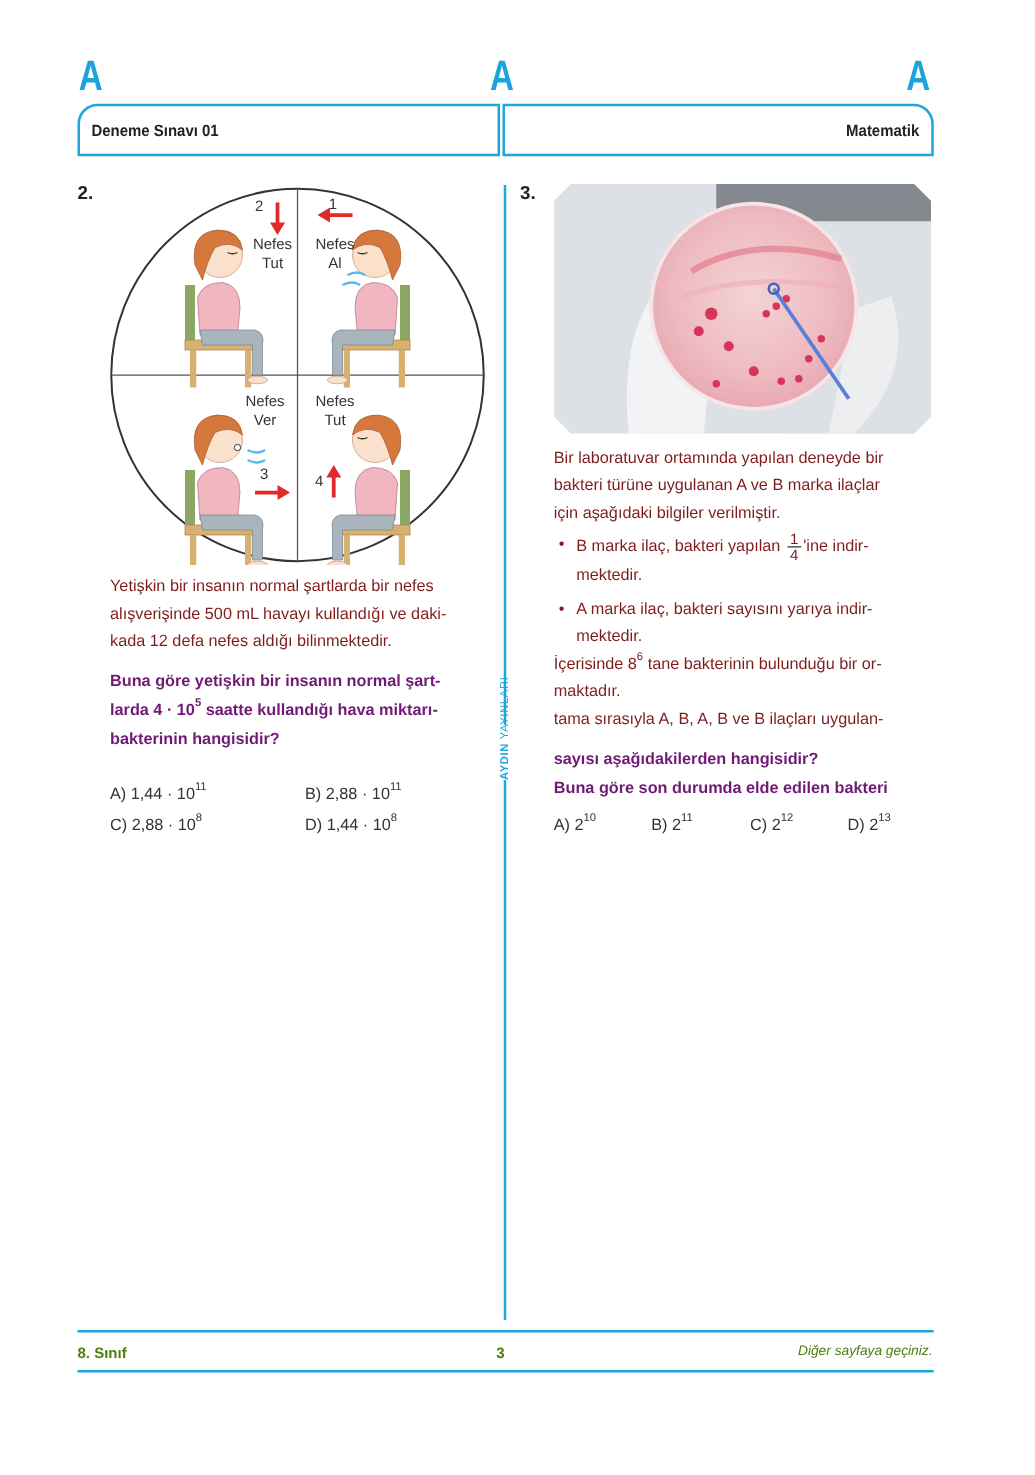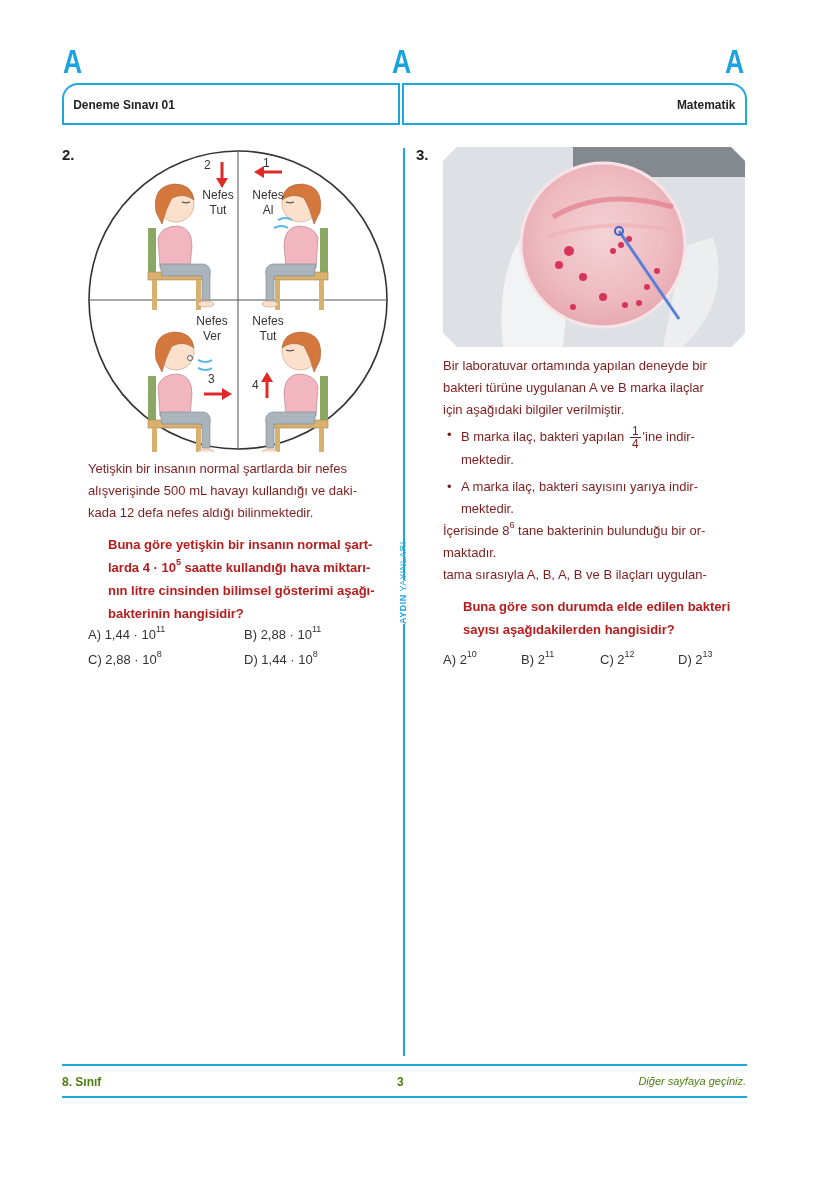--- a/index.html
+++ b/index.html
@@ -16,21 +16,21 @@
   .hdrtext { font-weight:bold; font-size:13px; color:#222; padding:0 10px; transform:scaleX(0.92); }
   .hdrbox.left .hdrtext { transform-origin:left center; }
   .hdrbox.right .hdrtext { transform-origin:right center; }
   .divider { position:absolute; left:403px; top:148px; width:2px; height:908px; background:#1ea6de; }
   .publisher { position:absolute; left:384px; top:602px; width:40px; height:14px;
                transform:rotate(-90deg); transform-origin:center; white-space:nowrap;
                font-size:9px; color:#1ea6de; background:#fff; text-align:center; letter-spacing:0.5px; }
   .publisher b { font-weight:bold; }
   .qnum { position:absolute; font-weight:bold; font-size:15px; color:#222; }
   .body { position:absolute; font-size:13px; line-height:22px; color:#7f1d1d; text-align:justify; }
-  .bold { font-weight:bold; color:#b91c1c;margin-left:20px; }
+  .bold { font-weight:bold; color:#701a75; }
   sup { font-size:9px; vertical-align:7px; line-height:0; }
   .opt { position:absolute; font-size:13px; color:#333; }
   .bullet { position:relative; padding-left:18px; }
   .bullet:before { content:"•"; position:absolute; left:4px; top:0; }
   .frac { display:inline-flex; flex-direction:column; align-items:center; vertical-align:middle;
           font-size:12px; line-height:12px; margin:0 2px; }
   .frac .num { border-bottom:1px solid #333; padding:0 2px; }
   .footline { position:absolute; left:62px; width:685px; height:2px; background:#1ea6de; }
   .foottext { position:absolute; font-size:12px; top:1075px; color:#4d7c0f; }
   .photo { position:absolute; left:443px; top:147px; width:302px; height:200px;
@@ -155,21 +155,20 @@
 
 <div class="body" style="left:88px; top:458px; width:302px;">
   <div>Yetişkin bir insanın normal şartlarda bir nefes</div>
   <div>alışverişinde 500 mL havayı kullandığı ve daki-</div>
   <div>kada 12 defa nefes aldığı bilinmektedir.</div>
 </div>
 
 <div class="body bold" style="left:88px; top:533px; width:302px; line-height:23px;">
   <div>Buna göre yetişkin bir insanın normal şart-</div>
   <div><span>larda 4 · 10</span><sup>5</sup><span> saatte kullandığı hava miktarı-</span></div>
-  <div>nın litre cinsinden bilimsel gösterimi aşağı-</div>
   <div>bakterinin hangisidir?</div>
 </div>
 
 <div class="opt" style="left:88px; top:627px;"><span>A)</span> <span>1,44 · 10</span><sup>11</sup></div>
 <div class="opt" style="left:244px; top:627px;"><span>B)</span> <span>2,88 · 10</span><sup>11</sup></div>
 <div class="opt" style="left:88px; top:652px;"><span>C)</span> <span>2,88 · 10</span><sup>8</sup></div>
 <div class="opt" style="left:244px; top:652px;"><span>D)</span> <span>1,44 · 10</span><sup>8</sup></div>
 
 <div class="qnum" style="left:416px; top:146px;">3.</div>
 
@@ -228,22 +227,22 @@
   </div>
 </div>
 
 <div class="body" style="left:443px; top:520px; width:302px;">
   <div><span>İçerisinde 8</span><sup>6</sup><span> tane bakterinin bulunduğu bir or-</span></div>
   <div>maktadır.</div>
   <div>tama sırasıyla A, B, A, B ve B ilaçları uygulan-</div>
 </div>
 
 <div class="body bold" style="left:443px; top:595px; width:302px; line-height:23px;">
+  <div>sayısı aşağıdakilerden hangisidir?</div>
   <div>Buna göre son durumda elde edilen bakteri</div>
-  <div>sayısı aşağıdakilerden hangisidir?</div>
 </div>
 
 <div class="opt" style="left:443px; top:652px;"><span>A)</span> <span>2</span><sup>10</sup></div>
 <div class="opt" style="left:521px; top:652px;"><span>B)</span> <span>2</span><sup>11</sup></div>
 <div class="opt" style="left:600px; top:652px;"><span>C)</span> <span>2</span><sup>12</sup></div>
 <div class="opt" style="left:678px; top:652px;"><span>D)</span> <span>2</span><sup>13</sup></div>
 
 <div class="footline" style="top:1064px;"></div>
 <div class="foottext" style="left:62px; font-weight:bold;">8. Sınıf</div>
 <div class="foottext" style="left:397px; font-weight:bold;">3</div>

